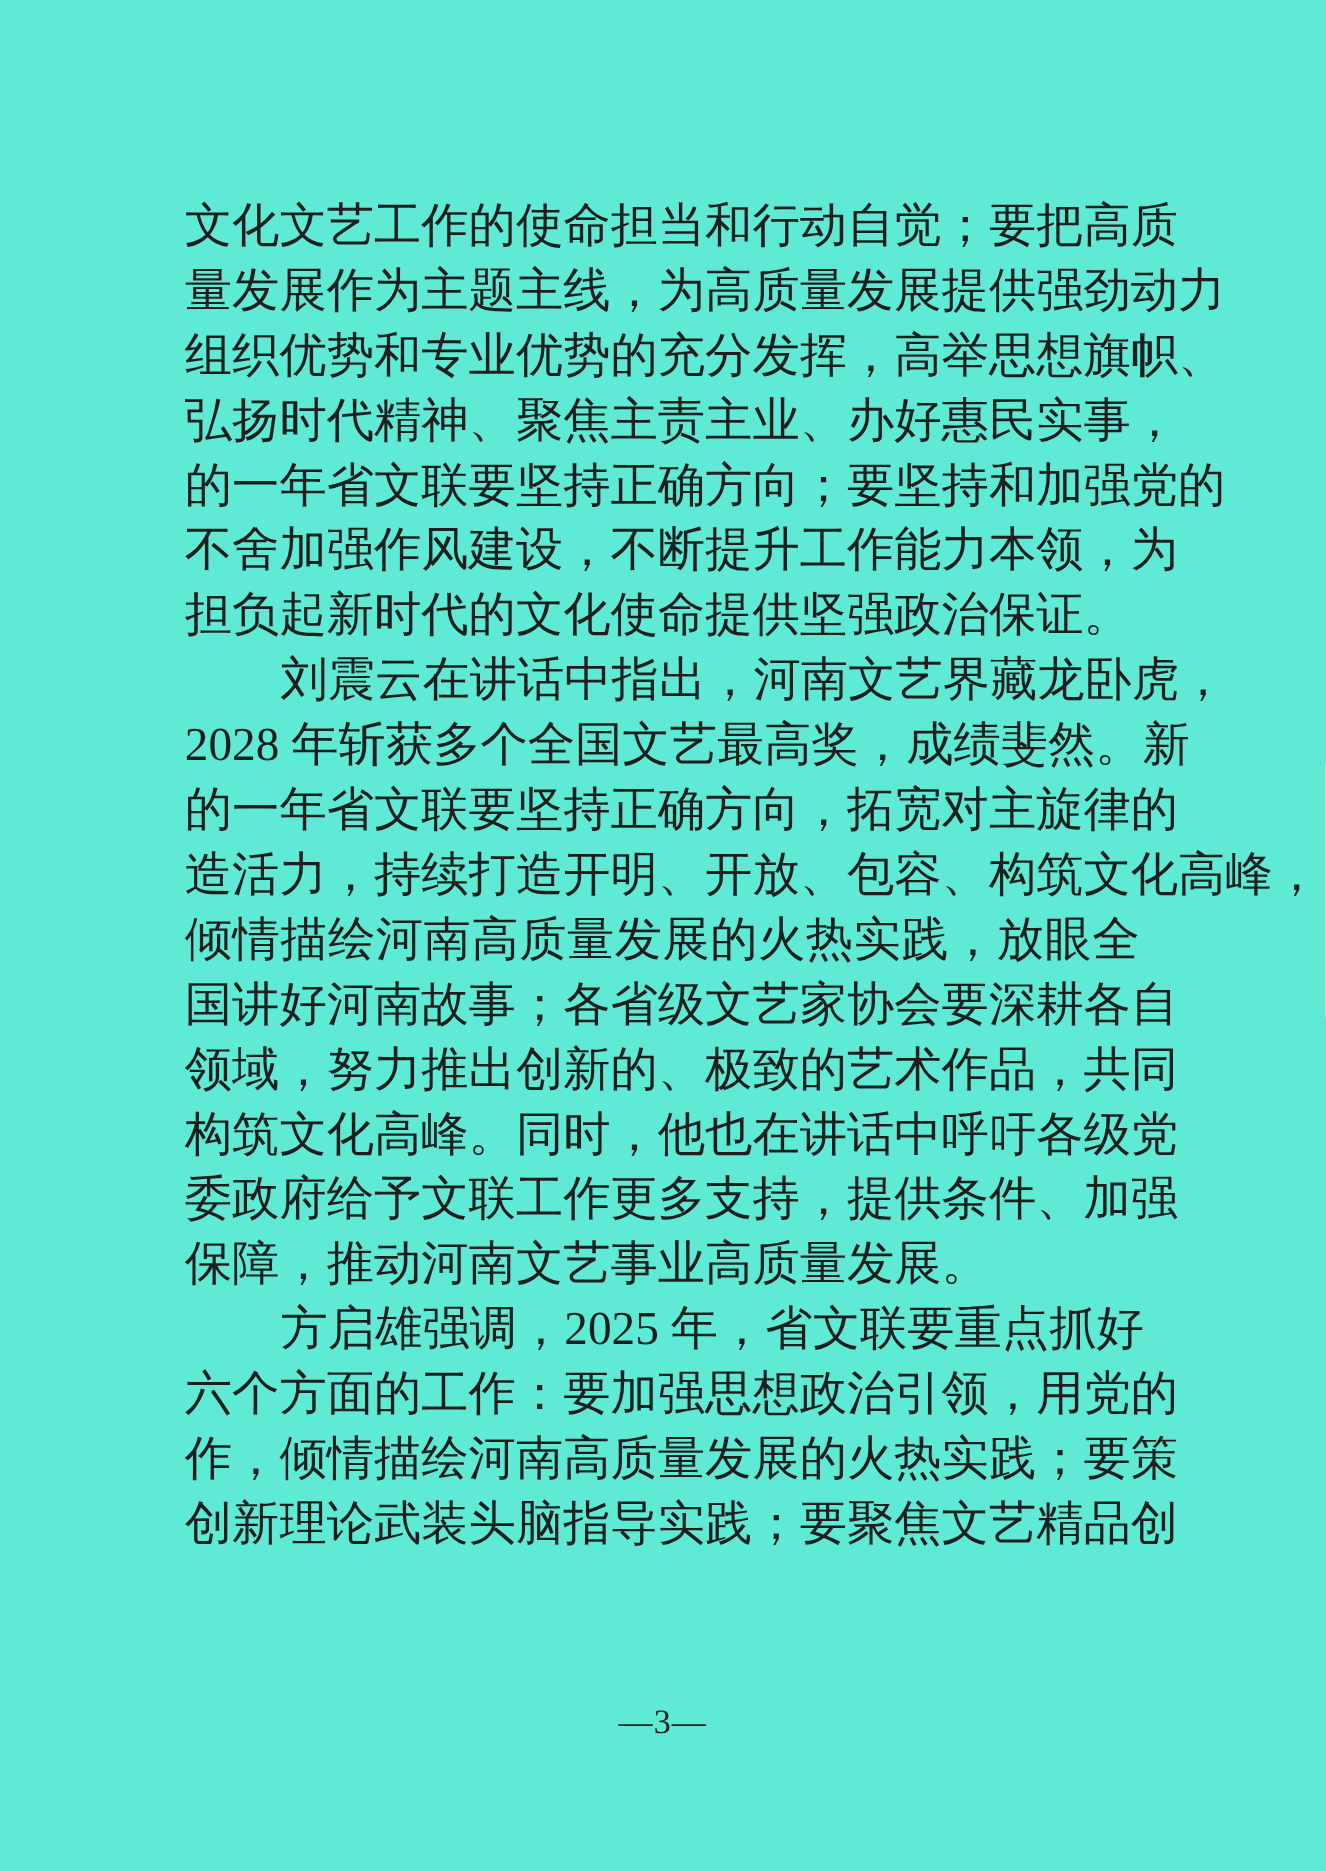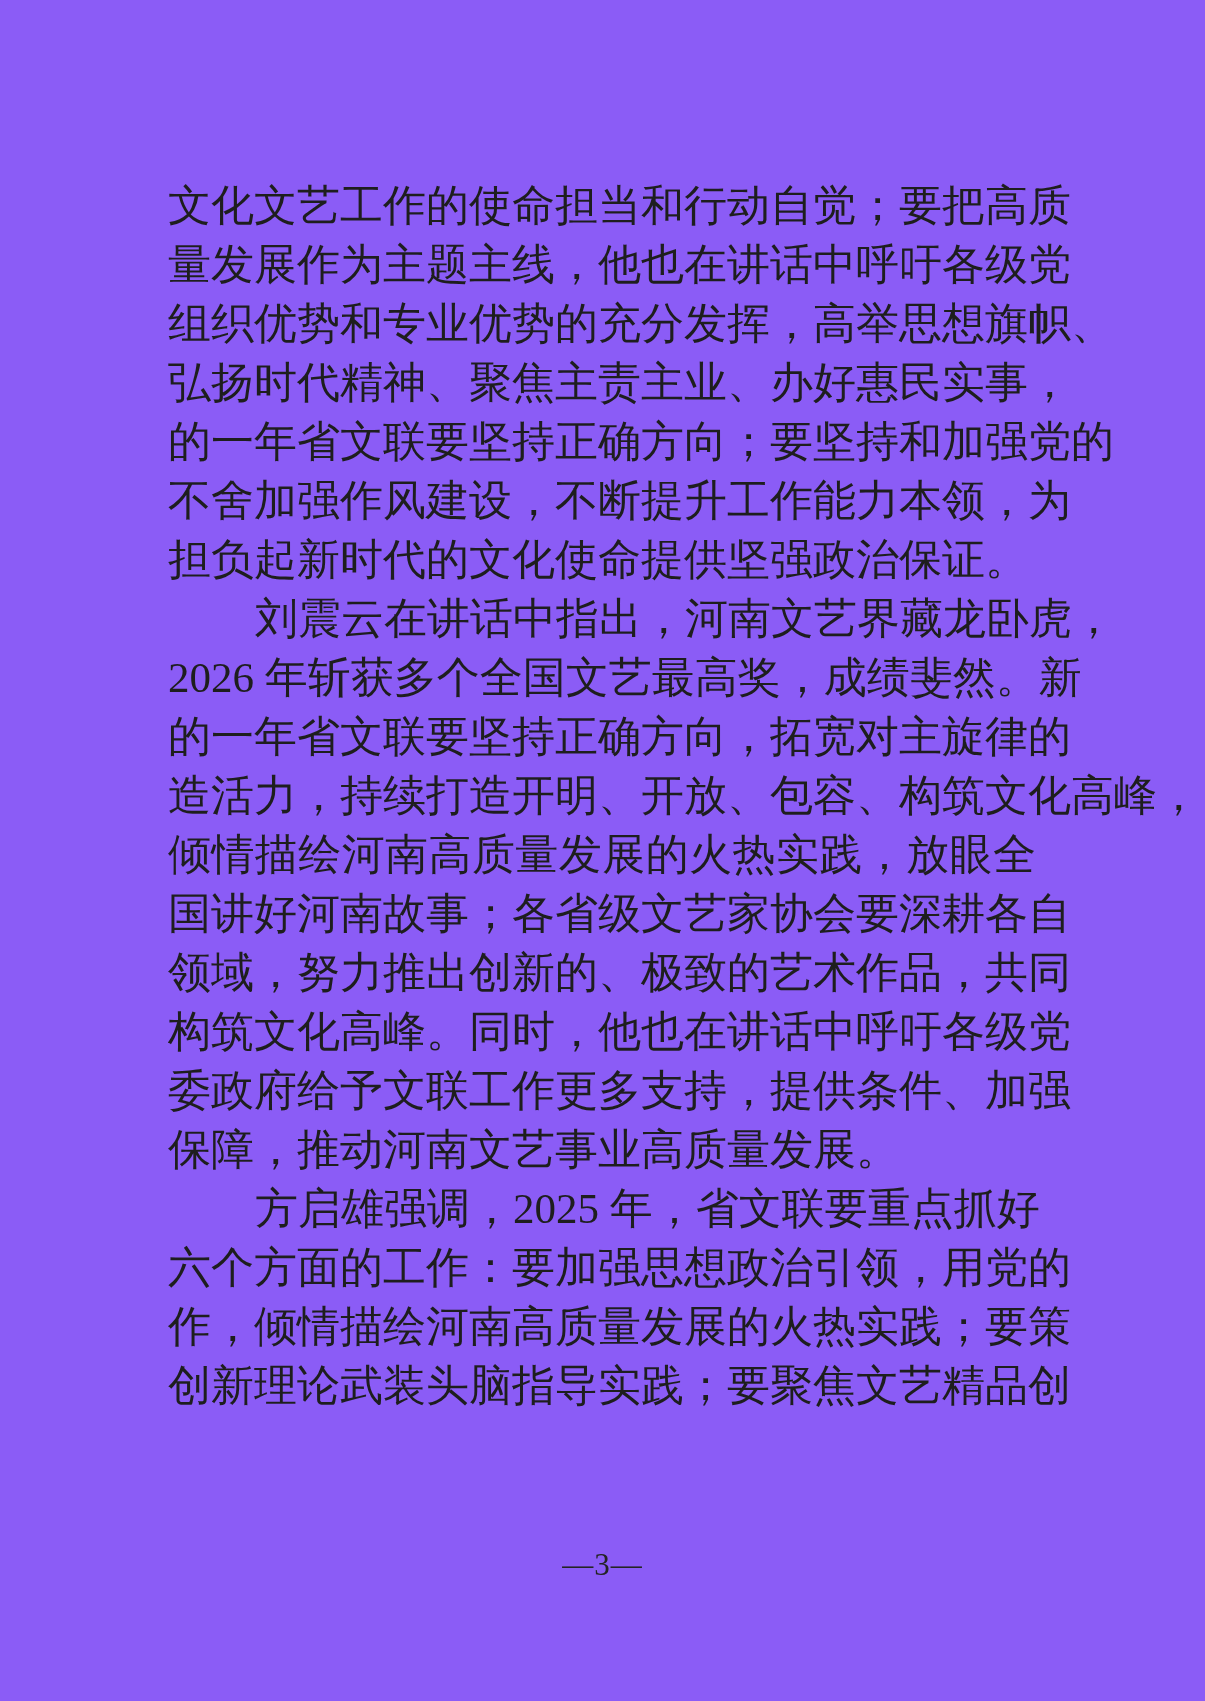--- a/index.html
+++ b/index.html
@@ -10,21 +10,21 @@
   body {
     width: 1205px;
     height: 1701px;
     position: relative;
     font-family: "Liberation Serif", "DejaVu Serif", serif;
     overflow: hidden;
   }
   .page {
     position: absolute;
     inset: 0;
-    background: #8b5cf6;
+    background: #5eead4;
   }
   .text-block {
     position: absolute;
     left: 168px;
     top: 176px;
     width: 868px;
   }
   .paragraph {
     margin: 0;
     padding: 0;
@@ -61,31 +61,31 @@
 </style>
 </head>
 <body>
 
 <div class="page">
 
   <div class="text-block">
 
     <div class="paragraph">
       <div class="line">文化文艺工作的使命担当和行动自觉；要把高质</div>
-      <div class="line">量发展作为主题主线，他也在讲话中呼吁各级党</div>
+      <div class="line">量发展作为主题主线，为高质量发展提供强劲动力</div>
       <div class="line">组织优势和专业优势的充分发挥，高举思想旗帜、</div>
       <div class="line">弘扬时代精神、聚焦主责主业、办好惠民实事，</div>
       <div class="line">的一年省文联要坚持正确方向；要坚持和加强党的</div>
       <div class="line">不舍加强作风建设，不断提升工作能力本领，为</div>
       <div class="line para-end">担负起新时代的文化使命提供坚强政治保证。</div>
     </div>
 
     <div class="paragraph">
       <div class="line indent">刘震云在讲话中指出，河南文艺界藏龙卧虎，</div>
-      <div class="line">2026 年斩获多个全国文艺最高奖，成绩斐然。新</div>
+      <div class="line">2028 年斩获多个全国文艺最高奖，成绩斐然。新</div>
       <div class="line">的一年省文联要坚持正确方向，拓宽对主旋律的</div>
       <div class="line">造活力，持续打造开明、开放、包容、构筑文化高峰，</div>
       <div class="line">倾情描绘河南高质量发展的火热实践，放眼全</div>
       <div class="line">国讲好河南故事；各省级文艺家协会要深耕各自</div>
       <div class="line">领域，努力推出创新的、极致的艺术作品，共同</div>
       <div class="line">构筑文化高峰。同时，他也在讲话中呼吁各级党</div>
       <div class="line">委政府给予文联工作更多支持，提供条件、加强</div>
       <div class="line para-end">保障，推动河南文艺事业高质量发展。</div>
     </div>
 

